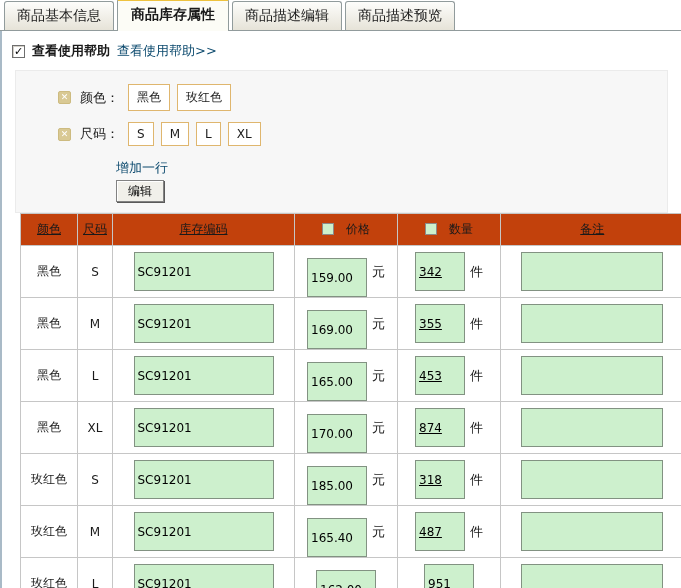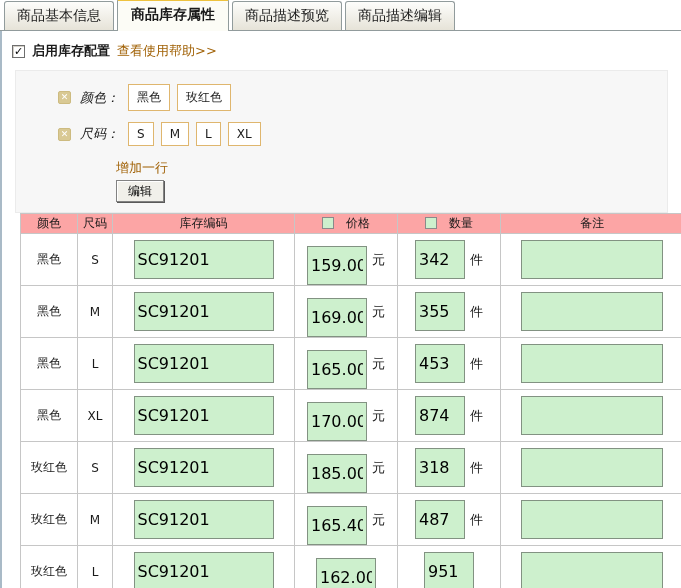--- a/index.html
+++ b/index.html
@@ -61,21 +61,21 @@
     align-items: center;
     justify-content: center;
     font-size: 11px;
     font-weight: bold;
     color: #000;
     line-height: 1;
     cursor: pointer;
   }
   .enable-label { font-weight: bold; font-size: 13px; }
   .help-link, .add-row {
-    color: #a16207;
+    color: #0c4a6e;
     text-decoration: none;
     font-size: 13px;
     cursor: pointer;
   }
 
   
   .config-box {
     margin: 0 13px 0 13px;
     background: #f7f7f7;
     border: 1px solid #ebebeb;
@@ -93,21 +93,21 @@
     border: 1px solid #cdbb80;
     border-radius: 2px;
     color: #ffffff;
     font-size: 9px;
     font-weight: bold;
     line-height: 11px;
     text-align: center;
     cursor: pointer;
     flex: 0 0 13px;
   }
-  .attr-label { font-size: 13px; font-style: italic; }
+  .attr-label { font-size: 13px; }
   .attr-values { display: flex; gap: 7px; }
   .attr-value-btn {
     display: inline-block;
     border: 1px solid #dfb66e;
     background: #ffffff;
     padding: 4px 8px;
     font-size: 12px;
     min-width: 22px;
     text-align: center;
     cursor: pointer;
@@ -136,64 +136,64 @@
     table-layout: fixed;
   }
   table.sku th, table.sku td {
     border: 1px solid #c6c6c6;
     text-align: center;
     font-weight: normal;
     font-size: 12px;
     padding: 0;
   }
   table.sku th:last-child, table.sku td:last-child { border-right: none; }
-  table.sku thead th { background: #fca5a5; height: 20px; }
+  table.sku thead th { background: #c2410c; height: 32px; text-decoration: underline; }
   table.sku tbody td { height: 47px; background: #ffffff; }
 
   .hdr-check-wrap { display: inline-flex; align-items: center; gap: 12px; justify-content: flex-end; }
   .hdr-checkbox {
     width: 12px; height: 12px;
     background: #cdf0cd;
     border: 1px solid #8a8a8a;
     display: inline-block;
     cursor: pointer;
   }
 
   .green-input {
     background: #cdf0cd;
     border: 1px solid #829282;
     height: 39px;
     font-family: inherit;
-    font-size: 16px;
+    font-size: 12px;
     padding: 0 3px;
     vertical-align: middle;
   }
   .code-input   { width: 140px; }
   .price-input  { width: 60px; margin-top: 12px; }
-  .qty-input    { width: 50px; }
+  .qty-input    { width: 50px; text-decoration: underline; }
   .remark-input { width: 142px; }
   .unit { margin-left: 5px; font-size: 13px; vertical-align: middle; }
 </style>
 </head>
 <body>
 
 <div>
 
   <div class="tabbar">
     <div class="tab">商品基本信息</div>
     <div class="tab active">商品库存属性</div>
+    <div class="tab">商品描述编辑</div>
     <div class="tab">商品描述预览</div>
-    <div class="tab">商品描述编辑</div>
   </div>
 
   <div class="content">
 
     <div class="enable-row">
       <span class="win-checkbox">✓</span>
-      <span class="enable-label">启用库存配置</span>
+      <span class="enable-label">查看使用帮助</span>
       <a class="help-link">查看使用帮助&gt;&gt;</a>
     </div>
 
     <div class="config-box">
       <div id="attr-rows">
   <div class="attr-row">
     <span class="x-icon">✕</span>
     <span class="attr-label">颜色：</span>
     <span class="attr-values">
               <span class="attr-value-btn">黑色</span>

